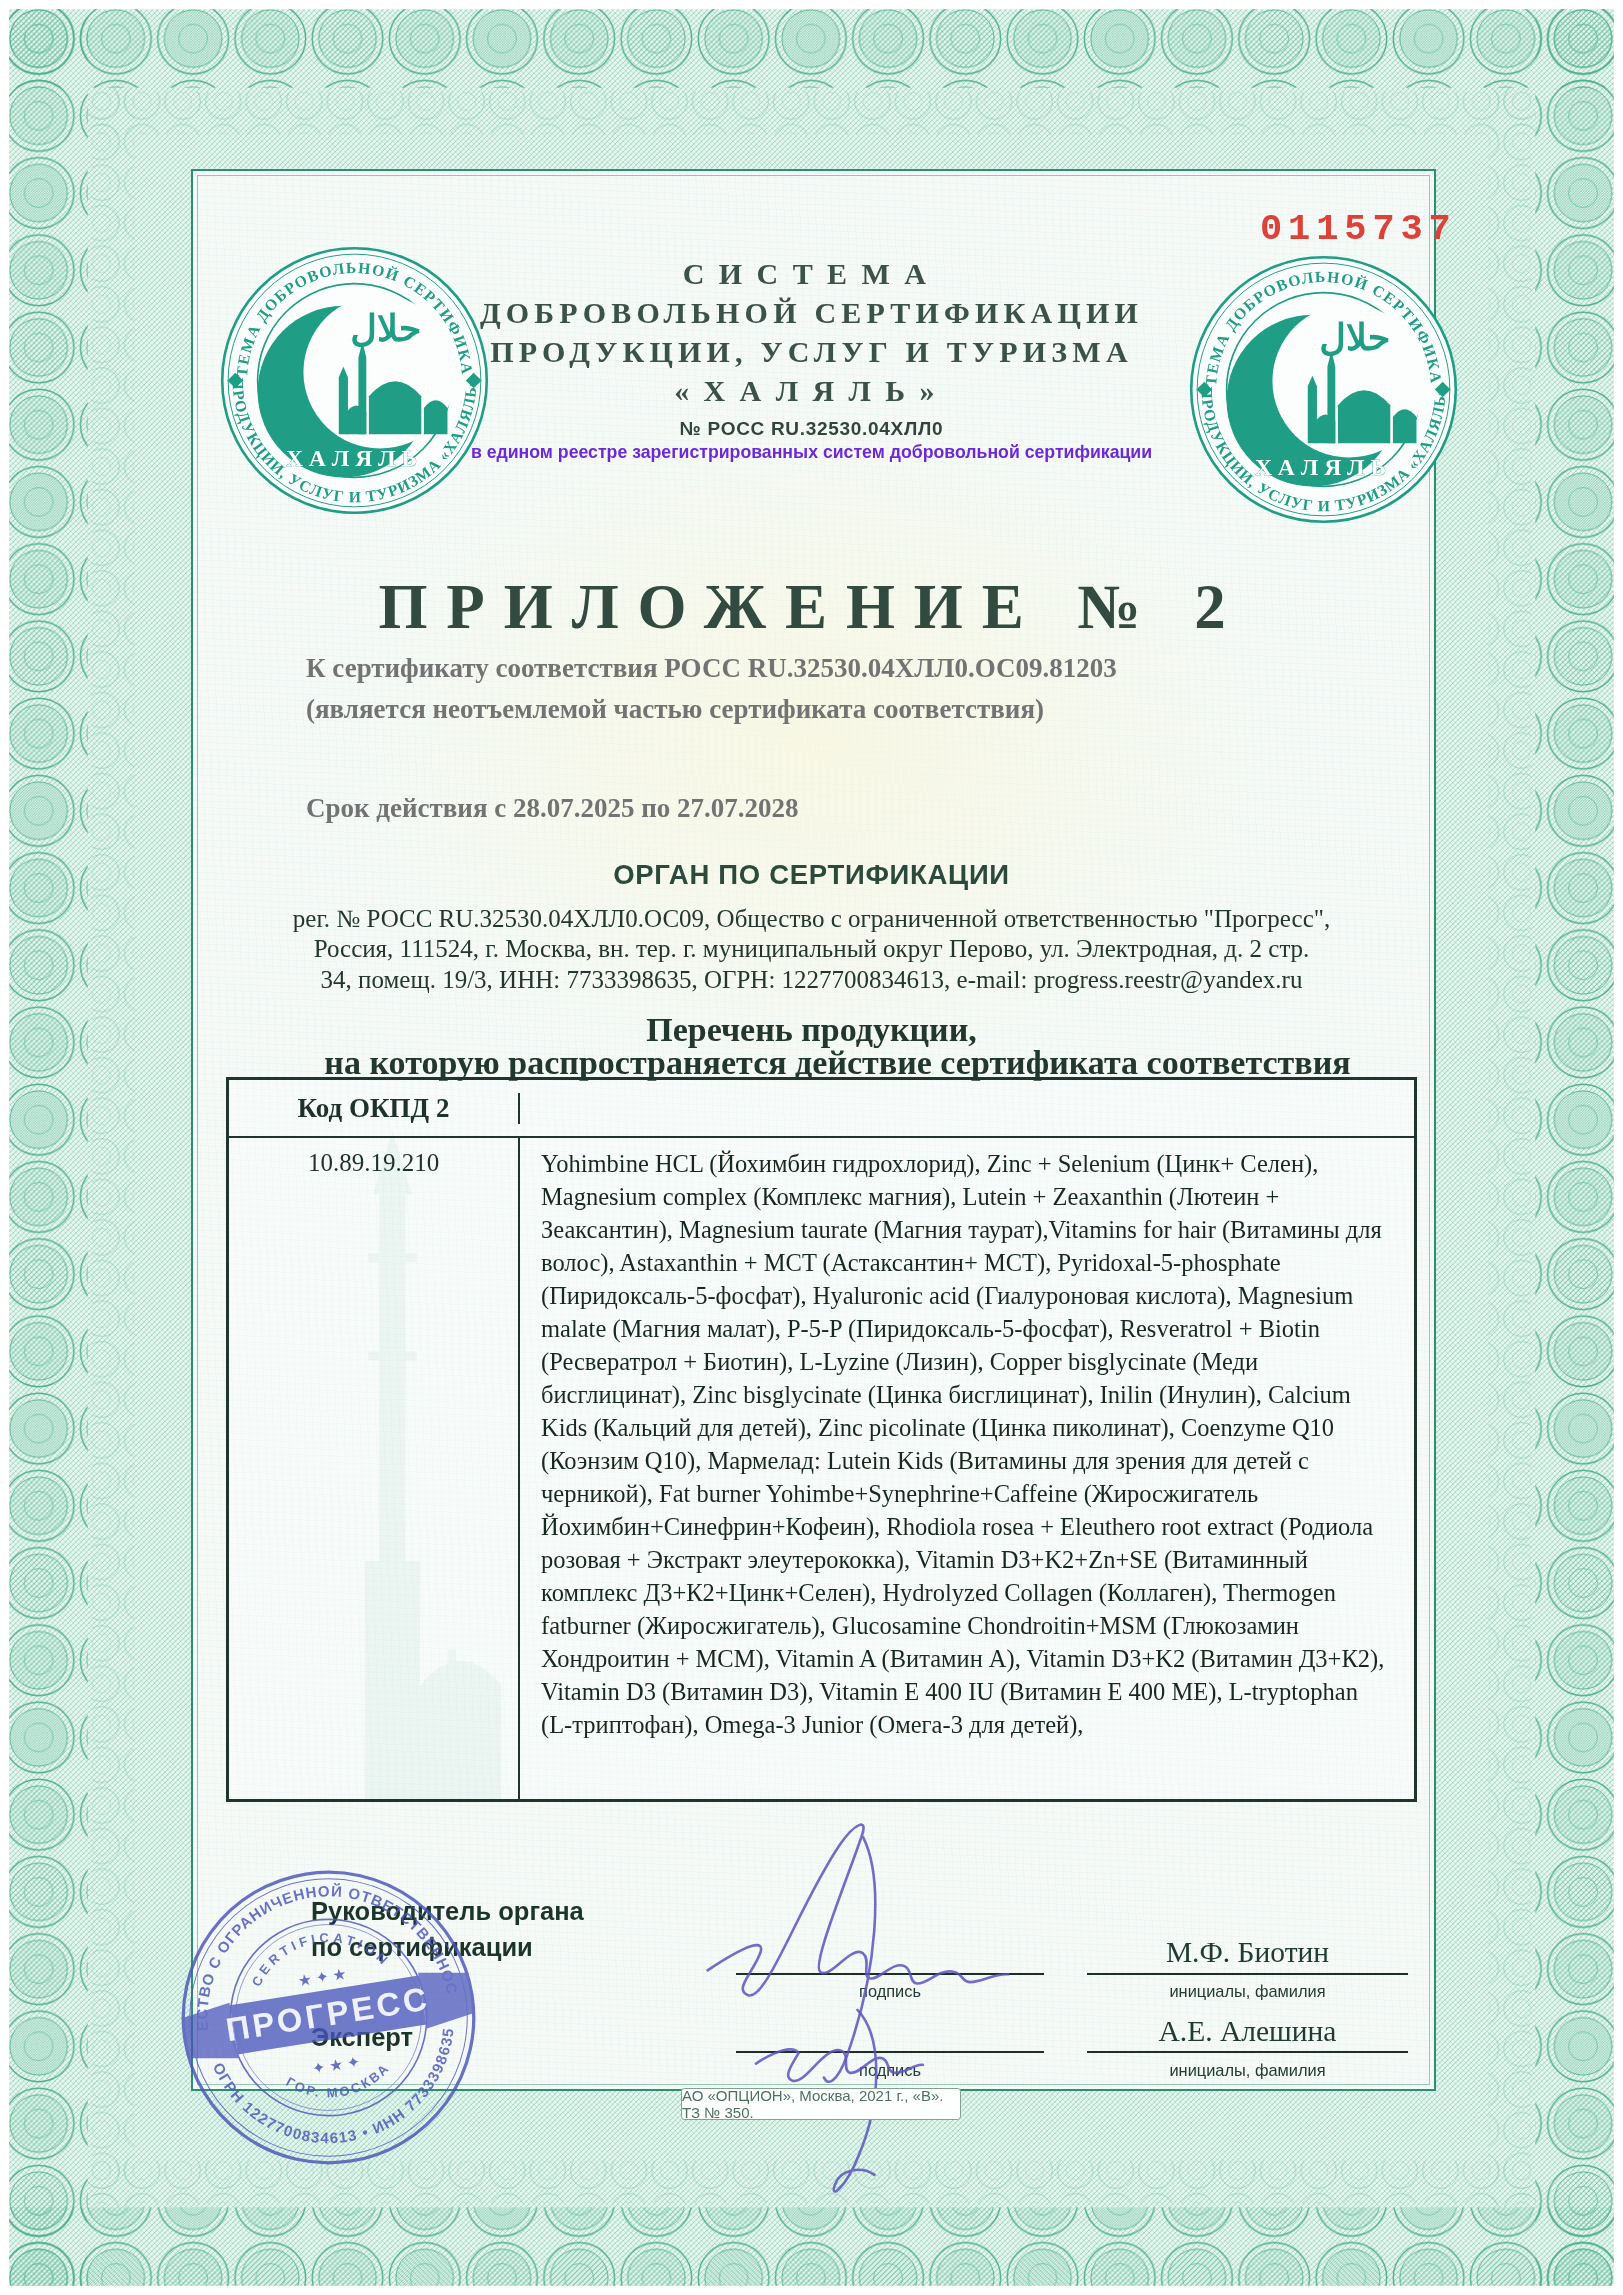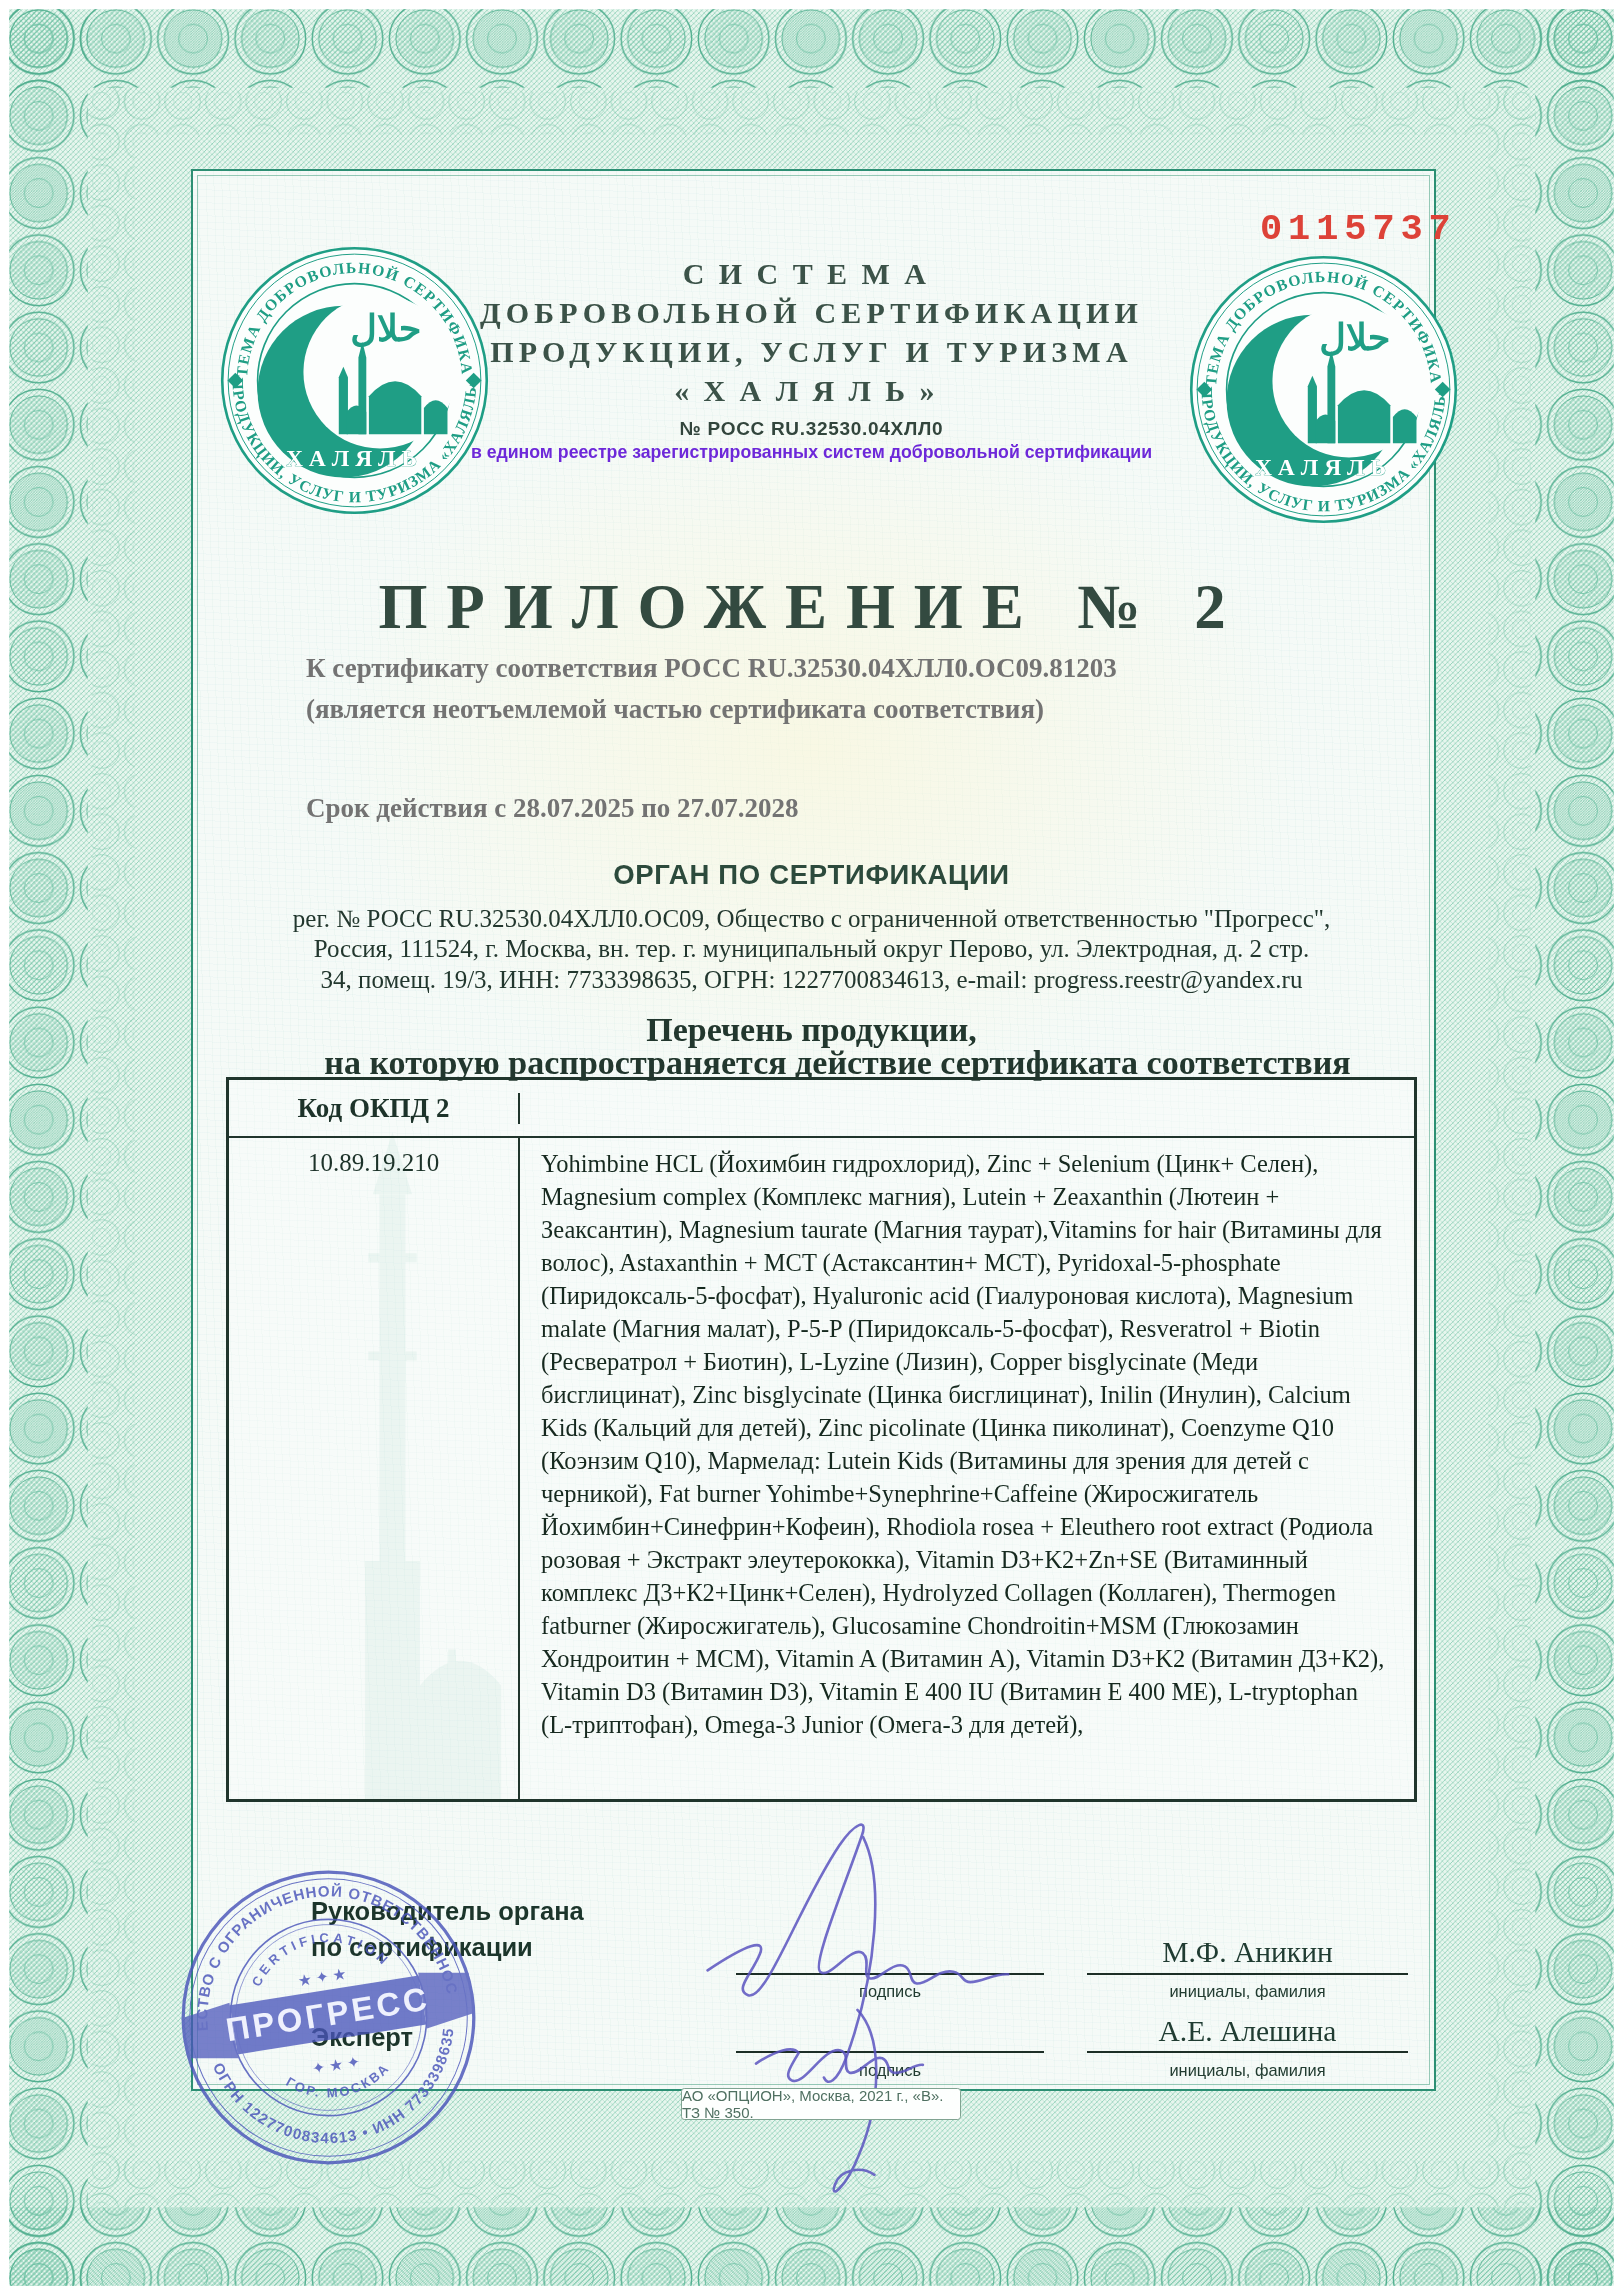--- a/index.html
+++ b/index.html
@@ -206,21 +206,21 @@
     </div>
     <div class="tbody">
       <div class="cellcode">10.89.19.210</div>
       <div class="cellprod">Yohimbine HCL (Йохимбин гидрохлорид), Zinc + Selenium (Цинк+ Селен), Magnesium complex (Комплекс магния), Lutein + Zeaxanthin (Лютеин + Зеаксантин), Magnesium taurate (Магния таурат),Vitamins for hair (Витамины для волос), Astaxanthin + MCT (Астаксантин+ МСТ), Pyridoxal-5-phosphate (Пиридоксаль-5-фосфат), Hyaluronic acid (Гиалуроновая кислота), Magnesium malate (Магния малат), P-5-P (Пиридоксаль-5-фосфат), Resveratrol + Biotin (Ресвератрол + Биотин), L-Lyzine (Лизин), Copper bisglycinate (Меди бисглицинат), Zinc bisglycinate (Цинка бисглицинат), Inilin (Инулин), Calcium Kids (Кальций для детей), Zinc picolinate (Цинка пиколинат), Coenzyme Q10 (Коэнзим Q10), Мармелад: Lutein Kids (Витамины для зрения для детей с черникой), Fat burner Yohimbe+Synephrine+Caffeine (Жиросжигатель Йохимбин+Синефрин+Кофеин), Rhodiola rosea + Eleuthero root extract (Родиола розовая + Экстракт элеутерококка), Vitamin D3+K2+Zn+SE (Витаминный комплекс Д3+К2+Цинк+Селен), Hydrolyzed Collagen (Коллаген), Thermogen fatburner (Жиросжигатель), Glucosamine Chondroitin+MSM (Глюкозамин Хондроитин + МСМ), Vitamin A (Витамин А), Vitamin D3+K2 (Витамин Д3+К2), Vitamin D3 (Витамин D3), Vitamin E 400 IU (Витамин Е 400 МЕ), L-tryptophan (L-триптофан), Omega-3 Junior (Омега-3 для детей),</div>
     </div>
   </div>
 
   <div class="abs role" style="left:311px;top:1897px;">Руководитель органа</div>
   <div class="abs role" style="left:311px;top:1933px;">по сертификации</div>
 
-  <div class="abs signame" style="left:1087px;top:1936px;width:321px;">М.Ф. Аникин</div>
+  <div class="abs signame" style="left:1087px;top:1936px;width:321px;">М.Ф. Биотин</div>
   <div class="abs sigline" style="left:736px;top:1973px;width:308px;"></div>
   <div class="abs sigline" style="left:1087px;top:1973px;width:321px;"></div>
   <div class="abs siglabel" style="left:736px;top:1982px;width:308px;">подпись</div>
   <div class="abs siglabel" style="left:1087px;top:1982px;width:321px;">инициалы, фамилия</div>
 
   <div class="abs role" style="left:311px;top:2023px;">Эксперт</div>
   <div class="abs signame" style="left:1087px;top:2015px;width:321px;">А.Е. Алешина</div>
   <div class="abs sigline" style="left:736px;top:2051px;width:308px;"></div>
   <div class="abs sigline" style="left:1087px;top:2051px;width:321px;"></div>
   <div class="abs siglabel" style="left:736px;top:2061px;width:308px;">подпись</div>

